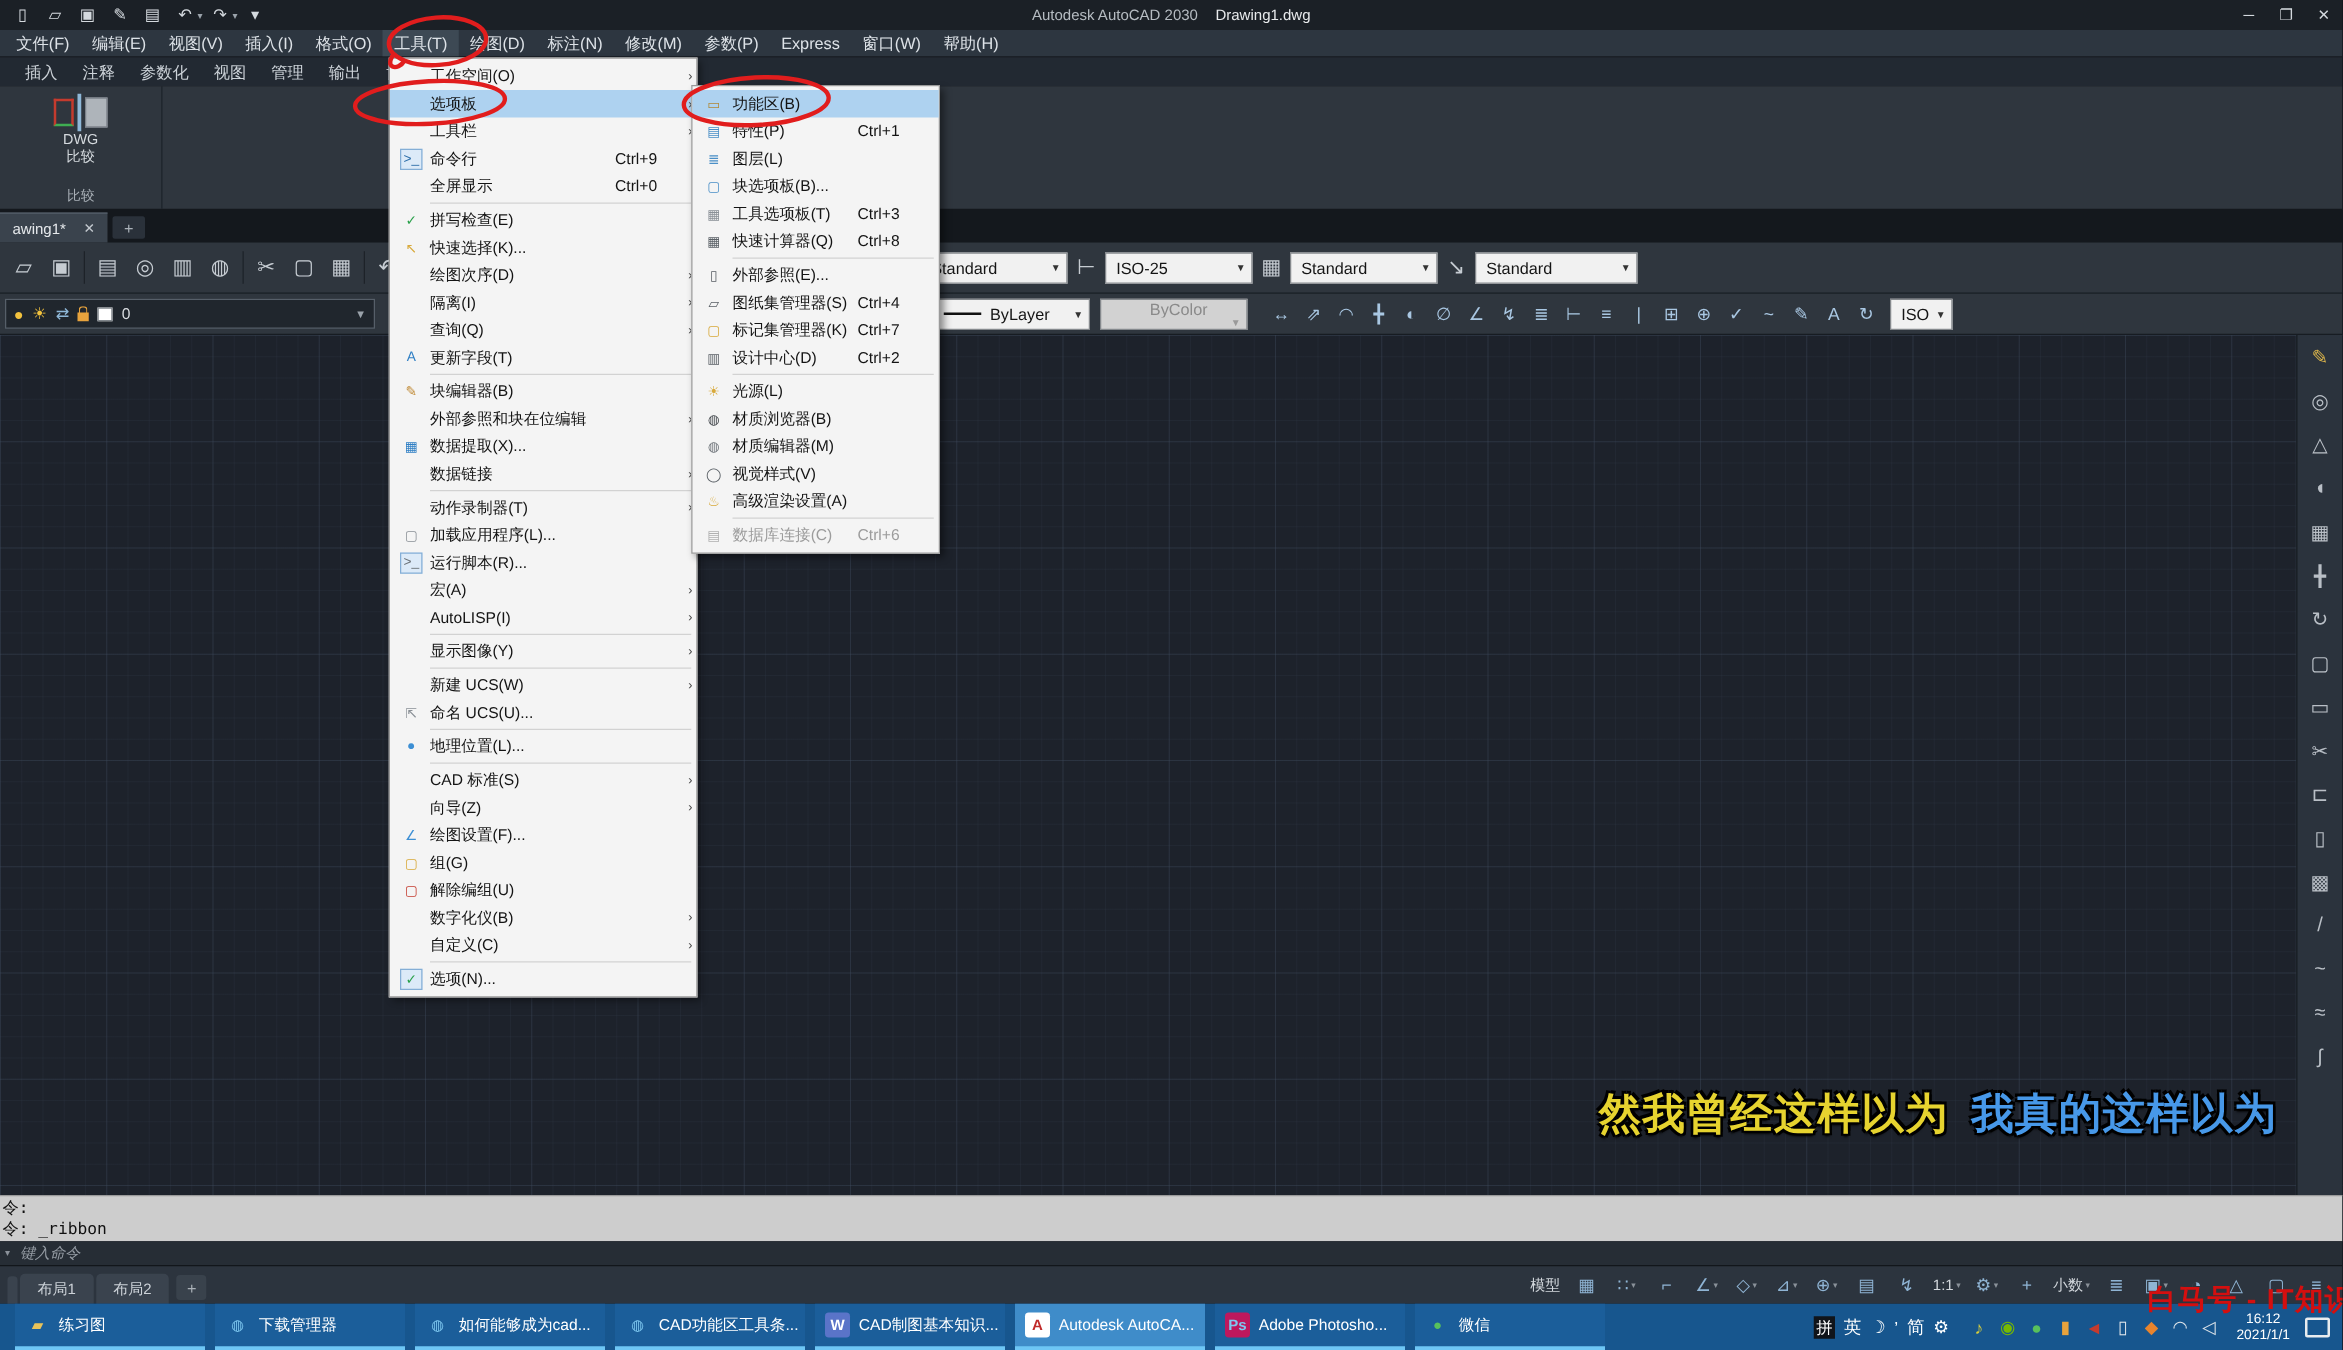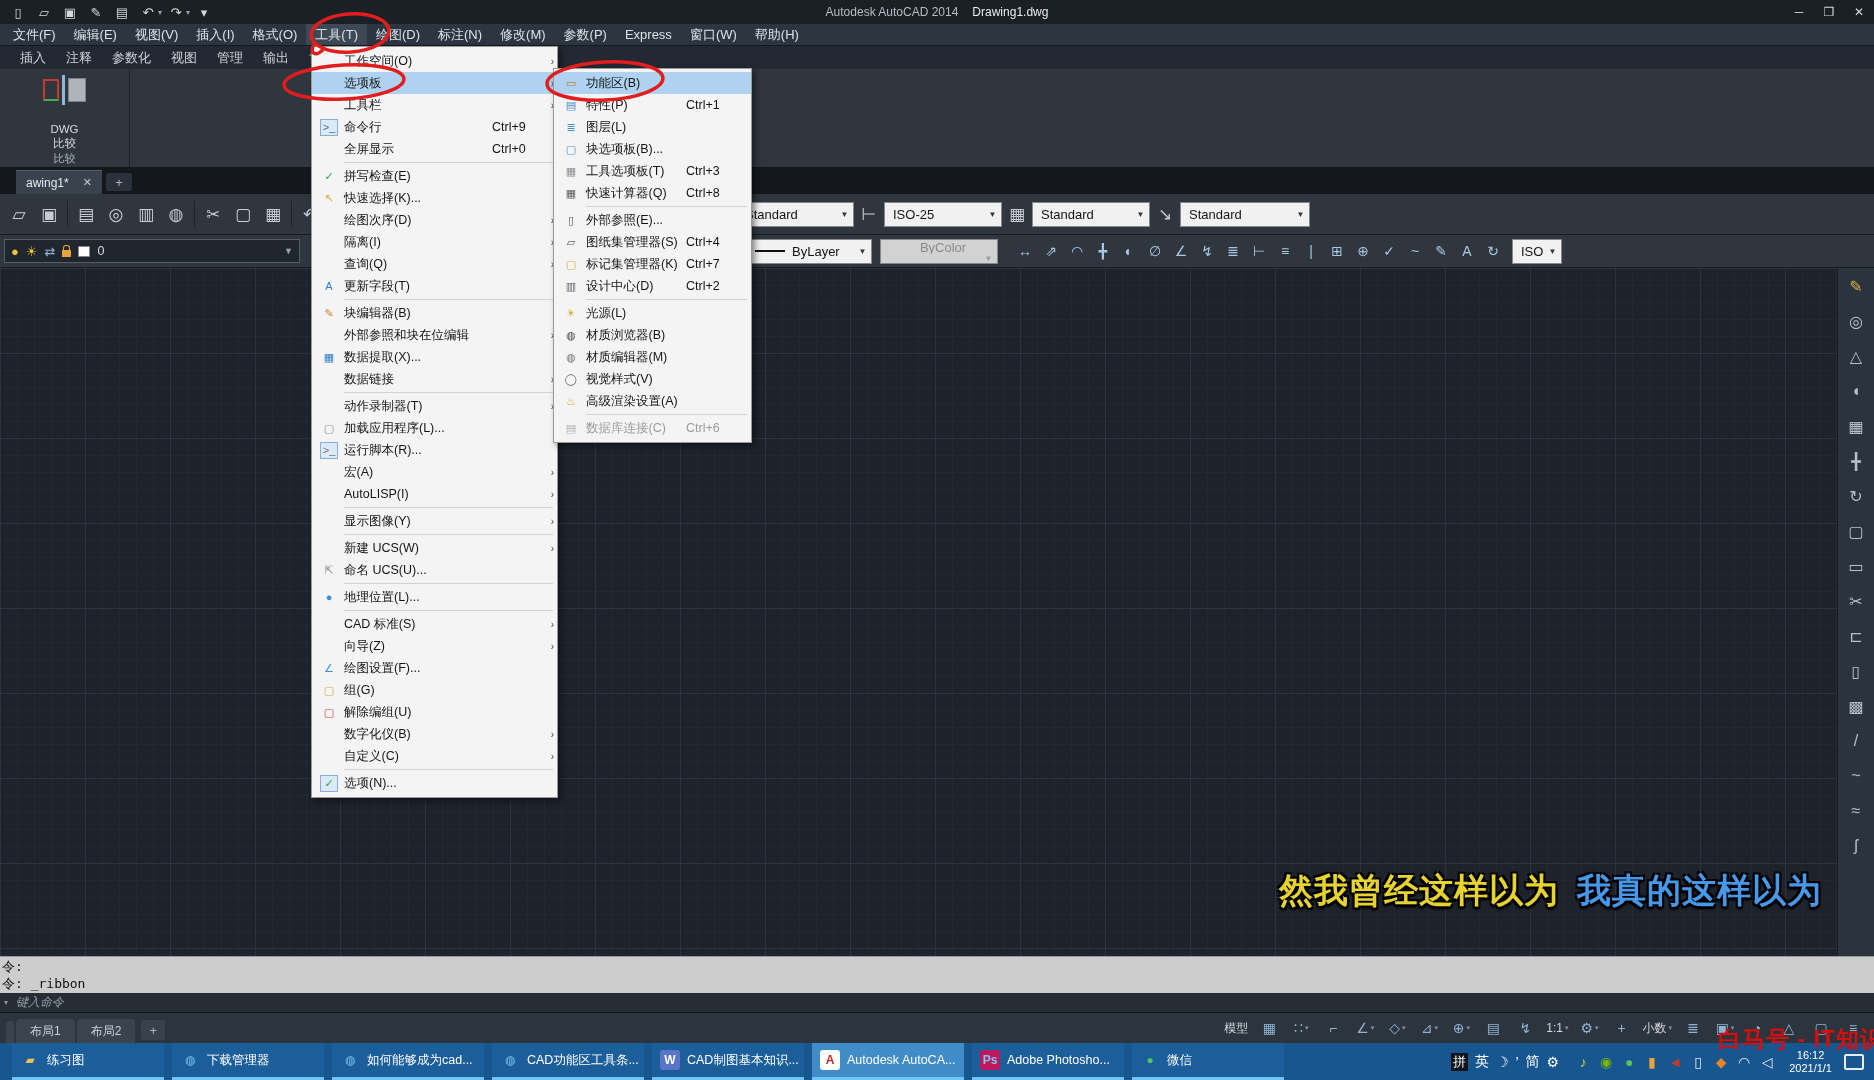--- a/index.html
+++ b/index.html
@@ -26,25 +26,25 @@
   .ribtabs{height:23px;background:#222932;display:flex;align-items:stretch;padding-left:10px;}
   .rtab{padding:0 10px;font-size:13px;color:#ccd2d8;display:flex;align-items:center;}
 
   
   .panels{height:99px;background:#2f363e;border-bottom:1px solid #14181d;display:flex;}
   .panel{width:130px;border-right:1px solid #1d232a;display:flex;flex-direction:column;align-items:center;padding-top:6px;}
   .panel .pico{display:flex;gap:3px;align-items:center;}
   .panel .pico .r1{width:16px;height:22px;border:2px solid #c43b2e;border-bottom-color:#3fae52;}
   .panel .pico .bar{width:3px;height:30px;background:#8fb8d8;}
   .panel .pico .r2{width:18px;height:24px;background:#aeb4ba;border:1px solid #7c828a;}
-  .panel .plbl{font-size:11.5px;color:#d5dade;text-align:center;line-height:1.25;margin-top:17px;}
+  .panel .plbl{font-size:11.5px;color:#d5dade;text-align:center;line-height:1.25;margin-top:0;}
   .panel .pfoot{margin-top:auto;font-size:11px;color:#aab1b8;padding-bottom:3px;}
 
   
-  .filetabs{height:26px;background:#14181d;display:flex;align-items:flex-end;gap:4px;padding-left:16px;}
+  .filetabs{height:26px;background:#14181d;display:flex;align-items:flex-end;gap:4px;padding-left:0;}
   .ftab{height:24px;background:#3a434d;color:#e6e9ec;font-size:12px;display:flex;align-items:center;padding:0 10px;gap:14px;border-top:1px solid #56606b;}
   .ftab .x{color:#c3c9cf;font-size:11px;}
   .ftab-add{height:18px;width:26px;background:#2a313a;color:#aab1b8;display:flex;align-items:center;justify-content:center;font-size:13px;margin-bottom:3px;border-radius:2px;}
 
   
   .tbar{background:#2f363e;display:flex;align-items:center;border-bottom:1px solid #171c22;}
   .tbar1{height:41px;padding-left:4px;}
   .tbar2{height:33px;padding-left:4px;}
   .tbico{width:30px;height:30px;display:flex;align-items:center;justify-content:center;color:#c6ccd2;font-size:17px;flex:none;}
   .tbico.sm{width:26px;height:24px;font-size:14px;color:#a9c7e2;}
@@ -140,21 +140,21 @@
         <div class="qi">▣</div>
         <div class="qi">✎</div>
         <div class="qi">▤</div>
         <div class="qi">↶</div>
         <span class="dd">▾</span>
         <div class="qi">↷</div>
         <span class="dd">▾</span>
         <div class="qi">▾</div>
       </div>
     <div class="title-center">
-      <span>Autodesk AutoCAD 2014</span><b>Drawing1.dwg</b>
+      <span>Autodesk AutoCAD 2030</span><b>Drawing1.dwg</b>
     </div>
     <div class="winbtns">
       <div>─</div>
       <div>❐</div>
       <div>✕</div>
     </div>
   </div>
 
   <div class="menubar" id="menubar">
       <div class="mb-item">文件(F)</div>

